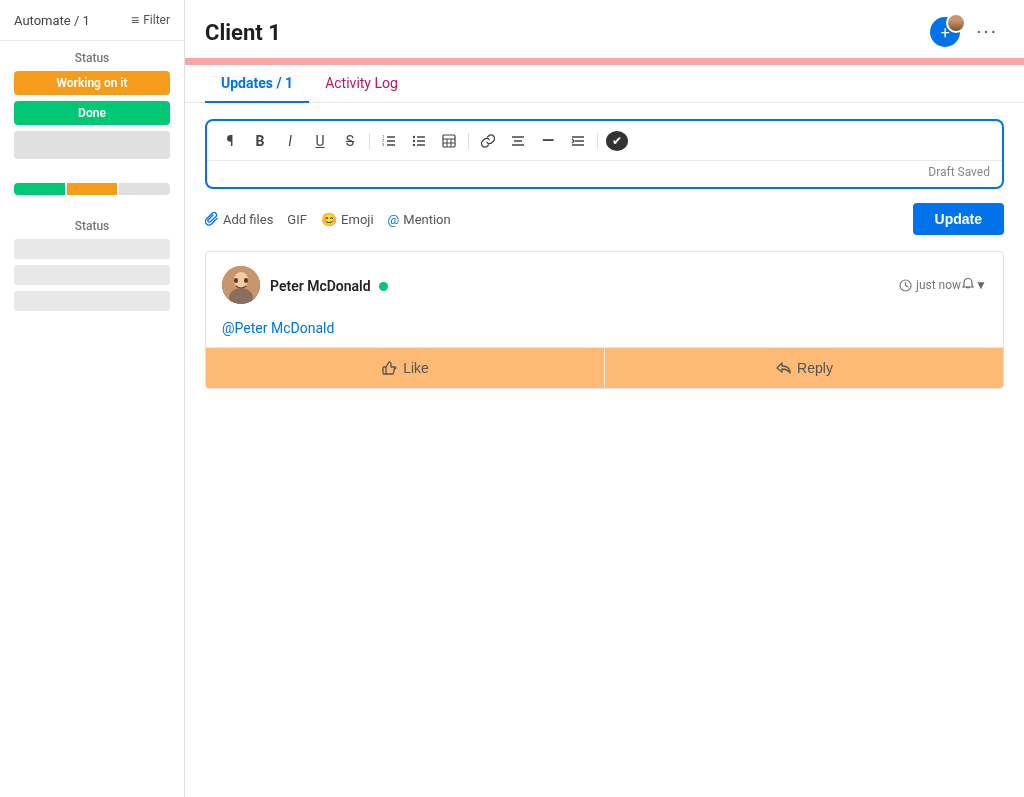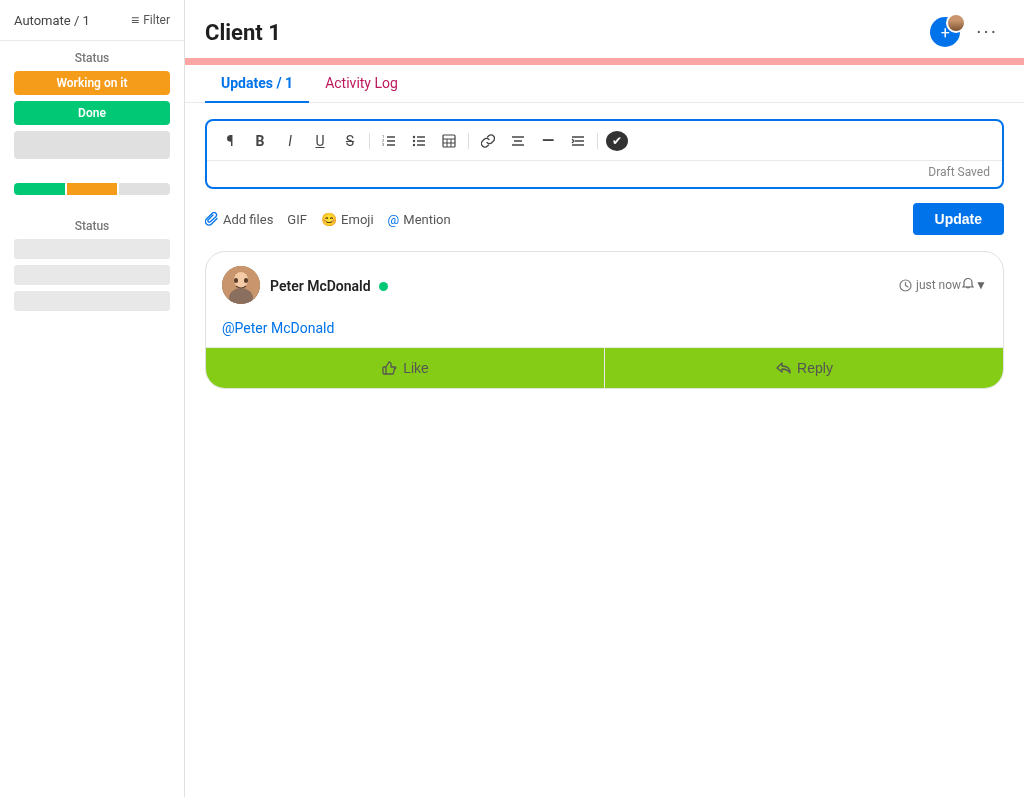--- a/index.html
+++ b/index.html
@@ -265,21 +265,21 @@
       border-radius: 4px;
       padding: 8px 22px;
       font-size: 14px;
       font-weight: 600;
       cursor: pointer;
     }
 
     
     .comment-card {
       border: 1px solid #e0e0e0;
-      border-radius: 20px;
+      border-radius: 4px;
       overflow: hidden;
       background: #fff;
     }
     .comment-header {
       display: flex;
       align-items: center;
       justify-content: space-between;
       padding: 14px 16px 8px;
     }
     .comment-author {
@@ -364,21 +364,21 @@
       flex: 1;
       display: flex;
       align-items: flex-end;
       justify-content: center;
       gap: 6px;
       padding: 12px;
       font-size: 14px;
       color: #555;
       cursor: pointer;
       border: none;
-      background: #84cc16;
+      background: #fdba74;
     }
     .footer-divider {
       width: 1px;
       background: #e9e9e9;
     }
   </style>
 </head>
 <body>
 
 <aside class="sidebar">

